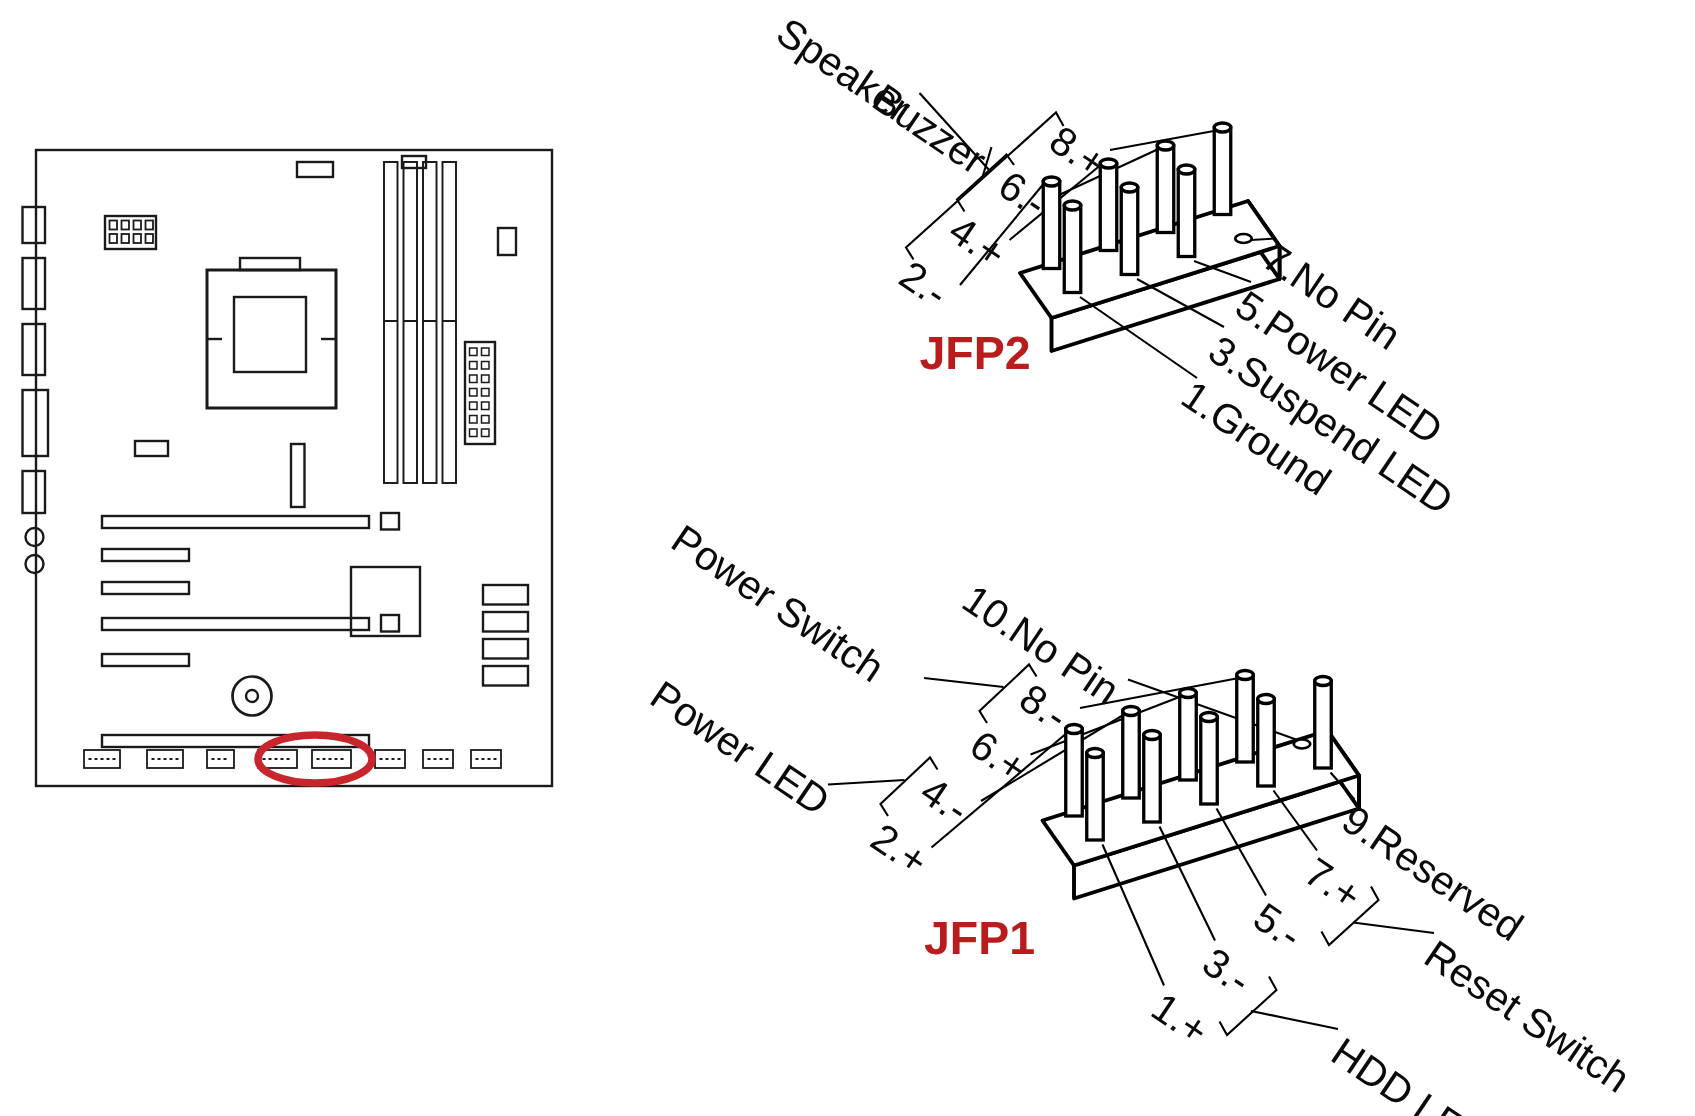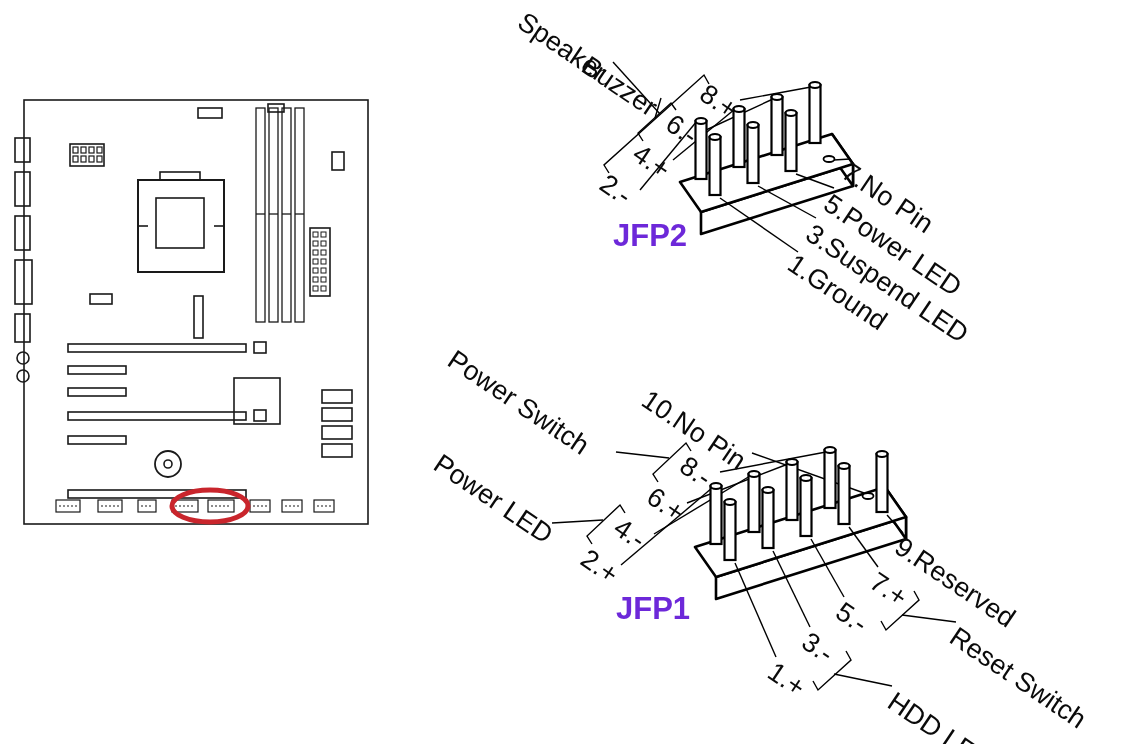--- a/index.html
+++ b/index.html
@@ -8,21 +8,21 @@
     overflow:hidden;font-family:"Liberation Sans",sans-serif;color:#000;
   }
   .group{position:absolute;}
   .group svg{position:absolute;left:0;top:0;}
   .rot{
     position:absolute;white-space:nowrap;
     transform-origin:0 0;transform:rotate(34deg);
     font-size:27px;line-height:1;color:#0a0a0a;
   }
   .conn-name{
-    position:absolute;font-weight:bold;font-size:31px;line-height:1;color:#6d28d9;
+    position:absolute;font-weight:bold;font-size:31px;line-height:1;color:#b91c1c;
     white-space:nowrap;
   }
   .thin{stroke:#000;stroke-width:1.4;fill:none;}
   .thick{stroke:#000;stroke-width:2.6;fill:#fff;stroke-linejoin:round;}
 </style>
 </head>
 <body>
 
 <div class="page">
 
@@ -262,16 +262,16 @@
     <div class="rot" style="left:227px;top:153px">6.+</div>
     <div class="rot" style="left:194px;top:184px">4.-</div>
     <div class="rot" style="left:161px;top:215px">2.+</div>
     <div class="rot" style="left:475px;top:203px">9.Reserved</div>
     <div class="rot" style="left:450px;top:238px">7.+</div>
     <div class="rot" style="left:416px;top:268px">5.-</div>
     <div class="rot" style="left:382px;top:298px">3.-</div>
     <div class="rot" style="left:348px;top:328px">1.+</div>
     <div class="rot" style="left:530px;top:293px">Reset Switch</div>
     <div class="rot" style="left:468px;top:358px">HDD LED</div>
-    <div class="conn-name" style="left:186px;top:263px">JFP1</div>
+    <div class="conn-name" style="left:186px;top:280px">JFP1</div>
   </div>
 
 </div>
 
 </body></html>

